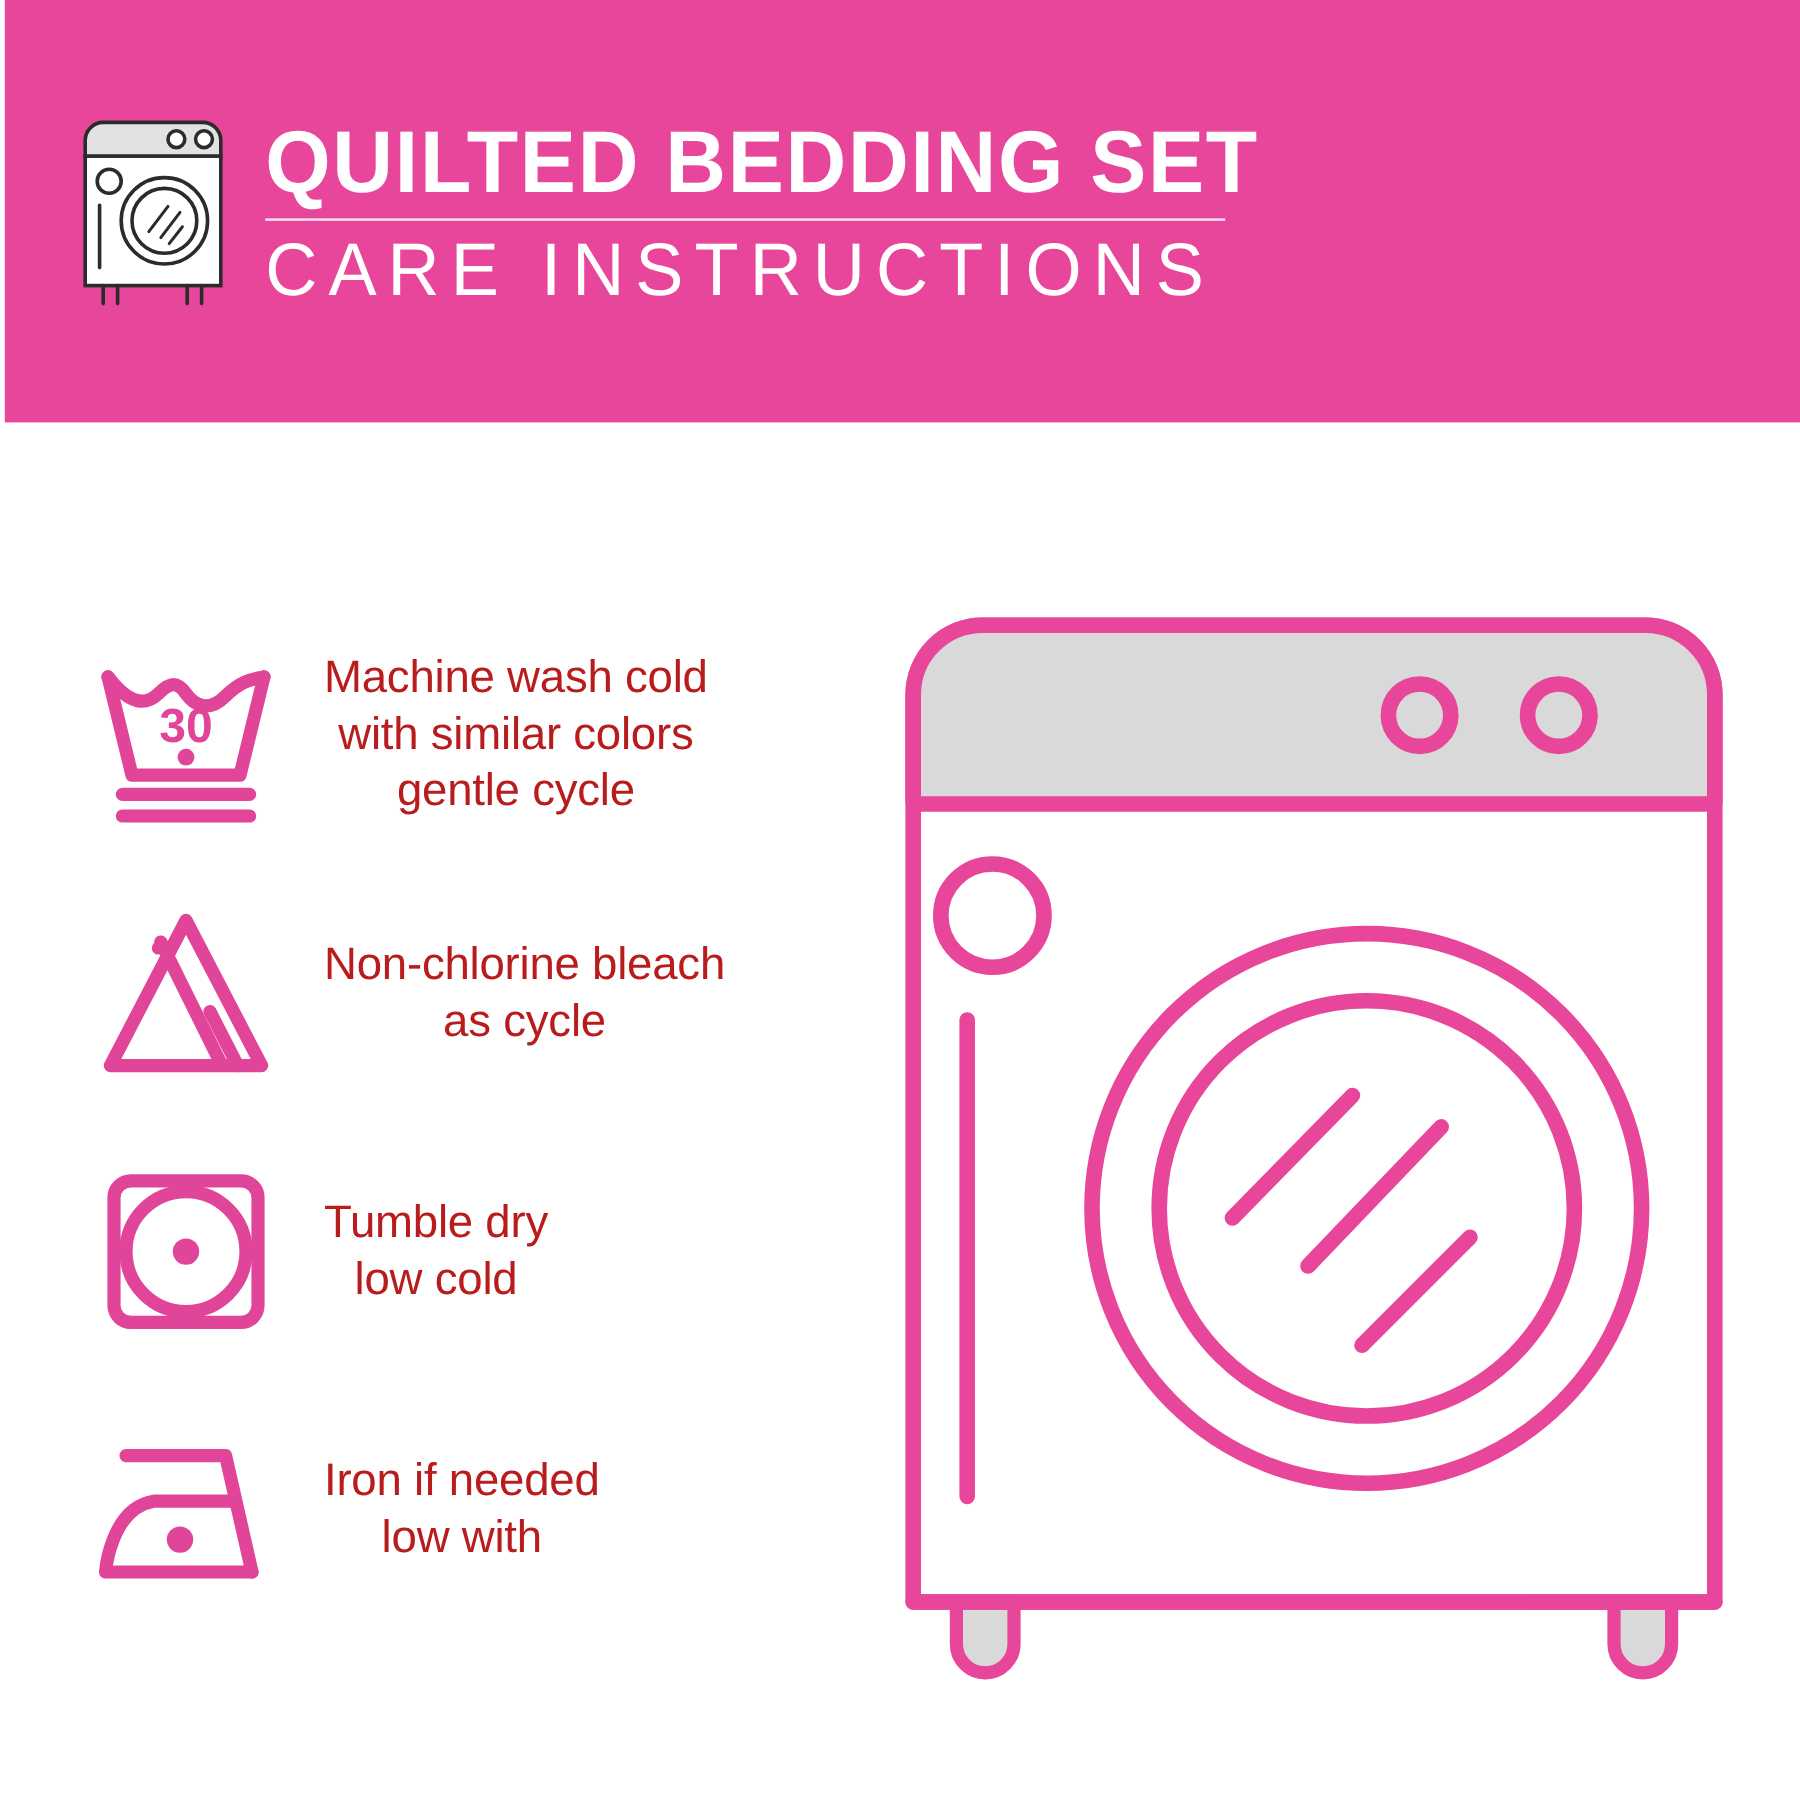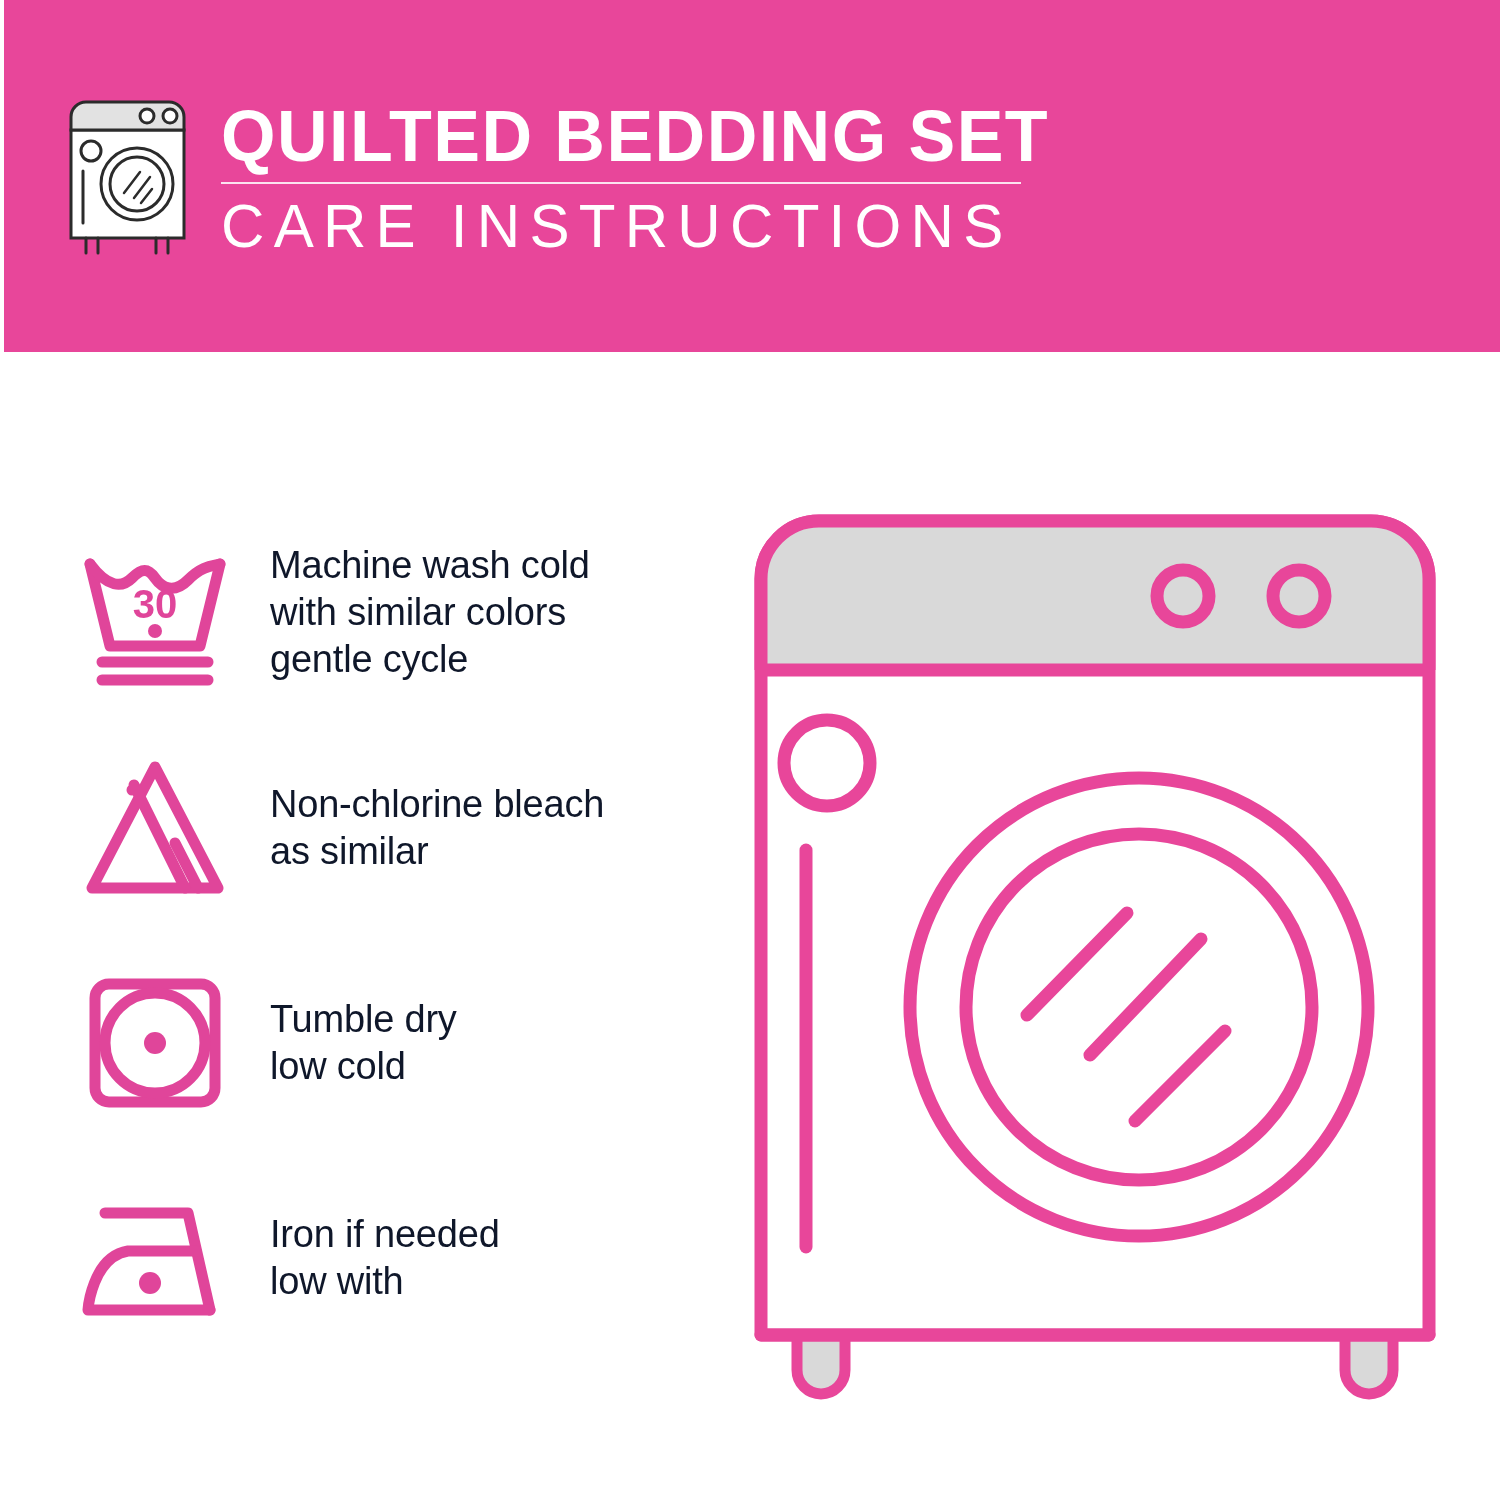--- a/index.html
+++ b/index.html
@@ -90,24 +90,25 @@
     height: 165px;
     flex: none;
     display: flex;
     align-items: center;
     justify-content: center;
   }
   .care-label {
     font-family: "Liberation Sans", sans-serif;
     font-size: 38px;
     line-height: 47px;
-    color: #0f172a;
+    color: #b91c1c;
     margin-left: 30px;
     letter-spacing: -0.2px;
     white-space: pre-line;
+    text-align: center;
   }
 
   
   .washer-wrap {
     position: absolute;
     left: 735px;
     top: 495px;
     width: 720px;
     height: 940px;
   }
@@ -182,21 +183,21 @@
       <svg viewBox="0 0 170 165" width="170" height="165">
         <g fill="none" stroke="#e0459a" stroke-width="11" stroke-linecap="round" stroke-linejoin="round">
           <path d="M 85 22 L 148 143 L 22 143 Z"></path>
           <line x1="62" y1="45" x2="62" y2="45"></line>
           <line x1="64" y1="40" x2="115" y2="143"></line>
           <line x1="105" y1="98" x2="128" y2="143"></line>
         </g>
       </svg>
     </div>
     <div class="care-label">Non-chlorine bleach
-as similar</div>
+as cycle</div>
   </div>
 
   <div class="care-row">
     <div class="care-icon">
       <svg viewBox="0 0 170 165" width="170" height="165">
         <rect x="25" y="24" width="120" height="118" rx="14" ry="14" fill="none" stroke="#e0459a" stroke-width="11"></rect>
         <circle cx="85" cy="83" r="50" fill="none" stroke="#e0459a" stroke-width="11"></circle>
         <circle cx="85" cy="83" r="11" fill="#e0459a"></circle>
       </svg>
     </div>

